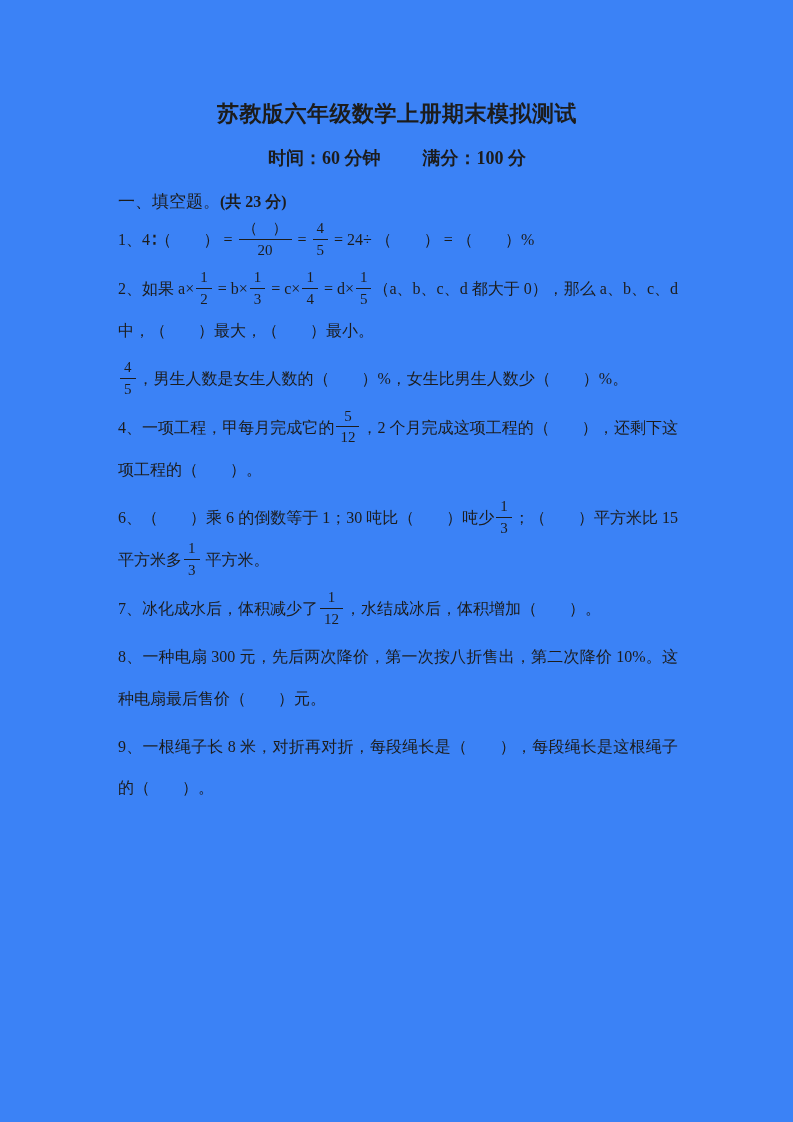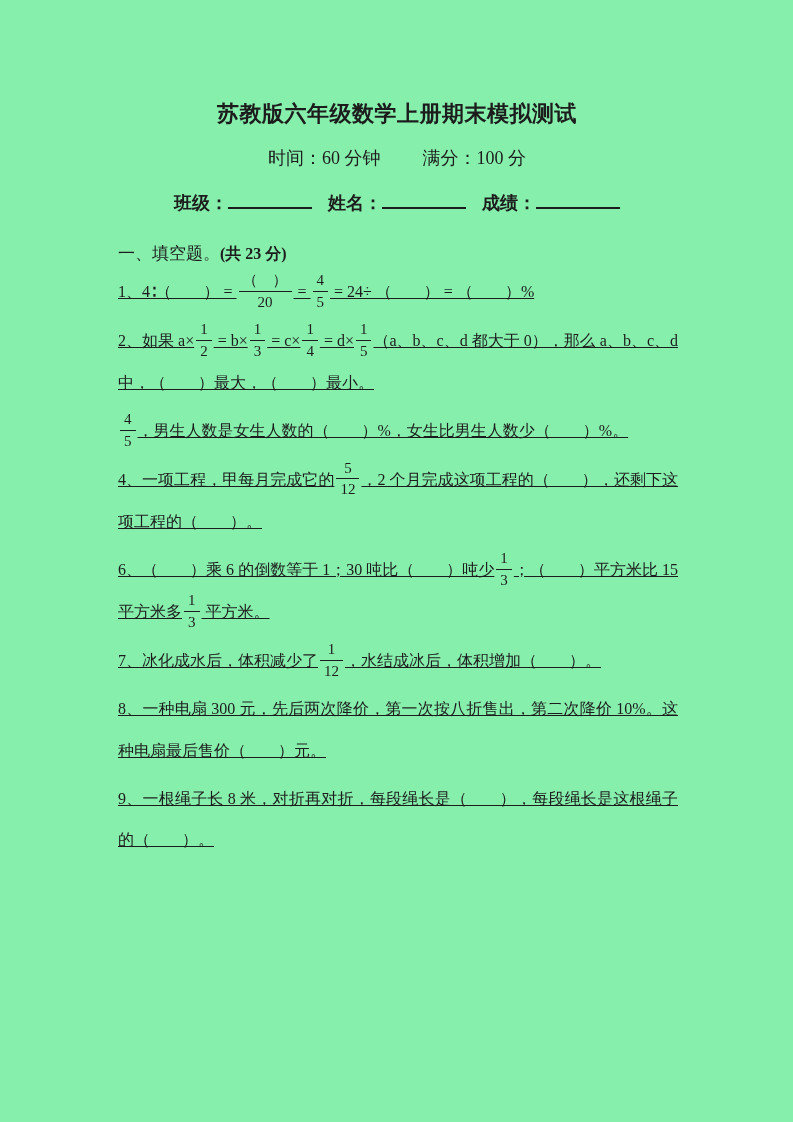--- a/index.html
+++ b/index.html
@@ -4,39 +4,39 @@
 <style>
   html, body {
     margin: 0;
     padding: 0;
     background: #ffffff;
   }
   .page {
     position: relative;
     width: 793px;
     height: 1122px;
-    background: #86efac;
+    background: #3b82f6;
     color: #1c1c1c;
     font-family: "Liberation Serif", "DejaVu Serif", serif;
     overflow: hidden;
     box-sizing: border-box;
     padding: 100px 117px 0 118px;
   }
   .exam-title {
     margin: 0 0 18px 0;
     text-align: center;
     font-size: 22px;
     font-weight: bold;
     letter-spacing: 0.5px;
     line-height: 1.3;
   }
   .info-line {
     text-align: center;
     font-size: 18px;
-    font-weight: normal;
+    font-weight: bold;
     margin: 0 0 18px 0;
     line-height: 1.3;
   }
   .info-line .time {
     margin-right: 42px;
   }
   .fill-line {
     text-align: center;
     font-size: 18px;
     font-weight: bold;
@@ -69,21 +69,20 @@
     font-size: 16px;
   }
   .questions {
     width: 560px;
   }
   .question {
     margin: 0 0 6px 0;
     font-size: 16px;
     line-height: 2.6;
     text-align: justify;
-    text-decoration: underline;
   }
   .frac {
     display: inline-block;
     vertical-align: middle;
     text-align: center;
     font-size: 15px;
     line-height: 1.25;
     margin: 0 2px;
     position: relative;
     top: -2px;
@@ -102,23 +101,20 @@
 <body>
 
 <div class="page">
 
   <h1 class="exam-title">苏教版六年级数学上册期末模拟测试</h1>
 
   <div class="info-line">
     <span class="time">时间：60 分钟</span><span>满分：100 分</span>
   </div>
 
-  <div class="fill-line">
-    <span class="fill-field"><span>班级：</span><span class="blank-line"></span></span><span class="fill-field"><span>姓名：</span><span class="blank-line"></span></span><span class="fill-field"><span>成绩：</span><span class="blank-line"></span></span>
-  </div>
 
   <div class="section-heading">
     <span class="heading-strong">一、填空题。</span><span class="heading-points">(共 23 分)</span>
   </div>
 
   <div class="questions">
       <p class="question"><span>1、4∶（　　） = </span><span class="frac"><span class="num">（　）</span><span class="den">20</span></span><span> = </span><span class="frac"><span class="num">4</span><span class="den">5</span></span><span> = 24÷ （　　） = （　　）%</span></p>
       <p class="question"><span>2、如果 a×</span><span class="frac"><span class="num">1</span><span class="den">2</span></span><span> = b×</span><span class="frac"><span class="num">1</span><span class="den">3</span></span><span> = c×</span><span class="frac"><span class="num">1</span><span class="den">4</span></span><span> = d×</span><span class="frac"><span class="num">1</span><span class="den">5</span></span><span>（a、b、c、d 都大于 0），那么 a、b、c、d 中，（　　）最大，（　　）最小。</span></p>
       <p class="question"><span class="frac"><span class="num">4</span><span class="den">5</span></span><span>，男生人数是女生人数的（　　）%，女生比男生人数少（　　）%。</span></p>
       <p class="question"><span>4、一项工程，甲每月完成它的</span><span class="frac"><span class="num">5</span><span class="den">12</span></span><span>，2 个月完成这项工程的（　　），还剩下这项工程的（　　）。</span></p>

